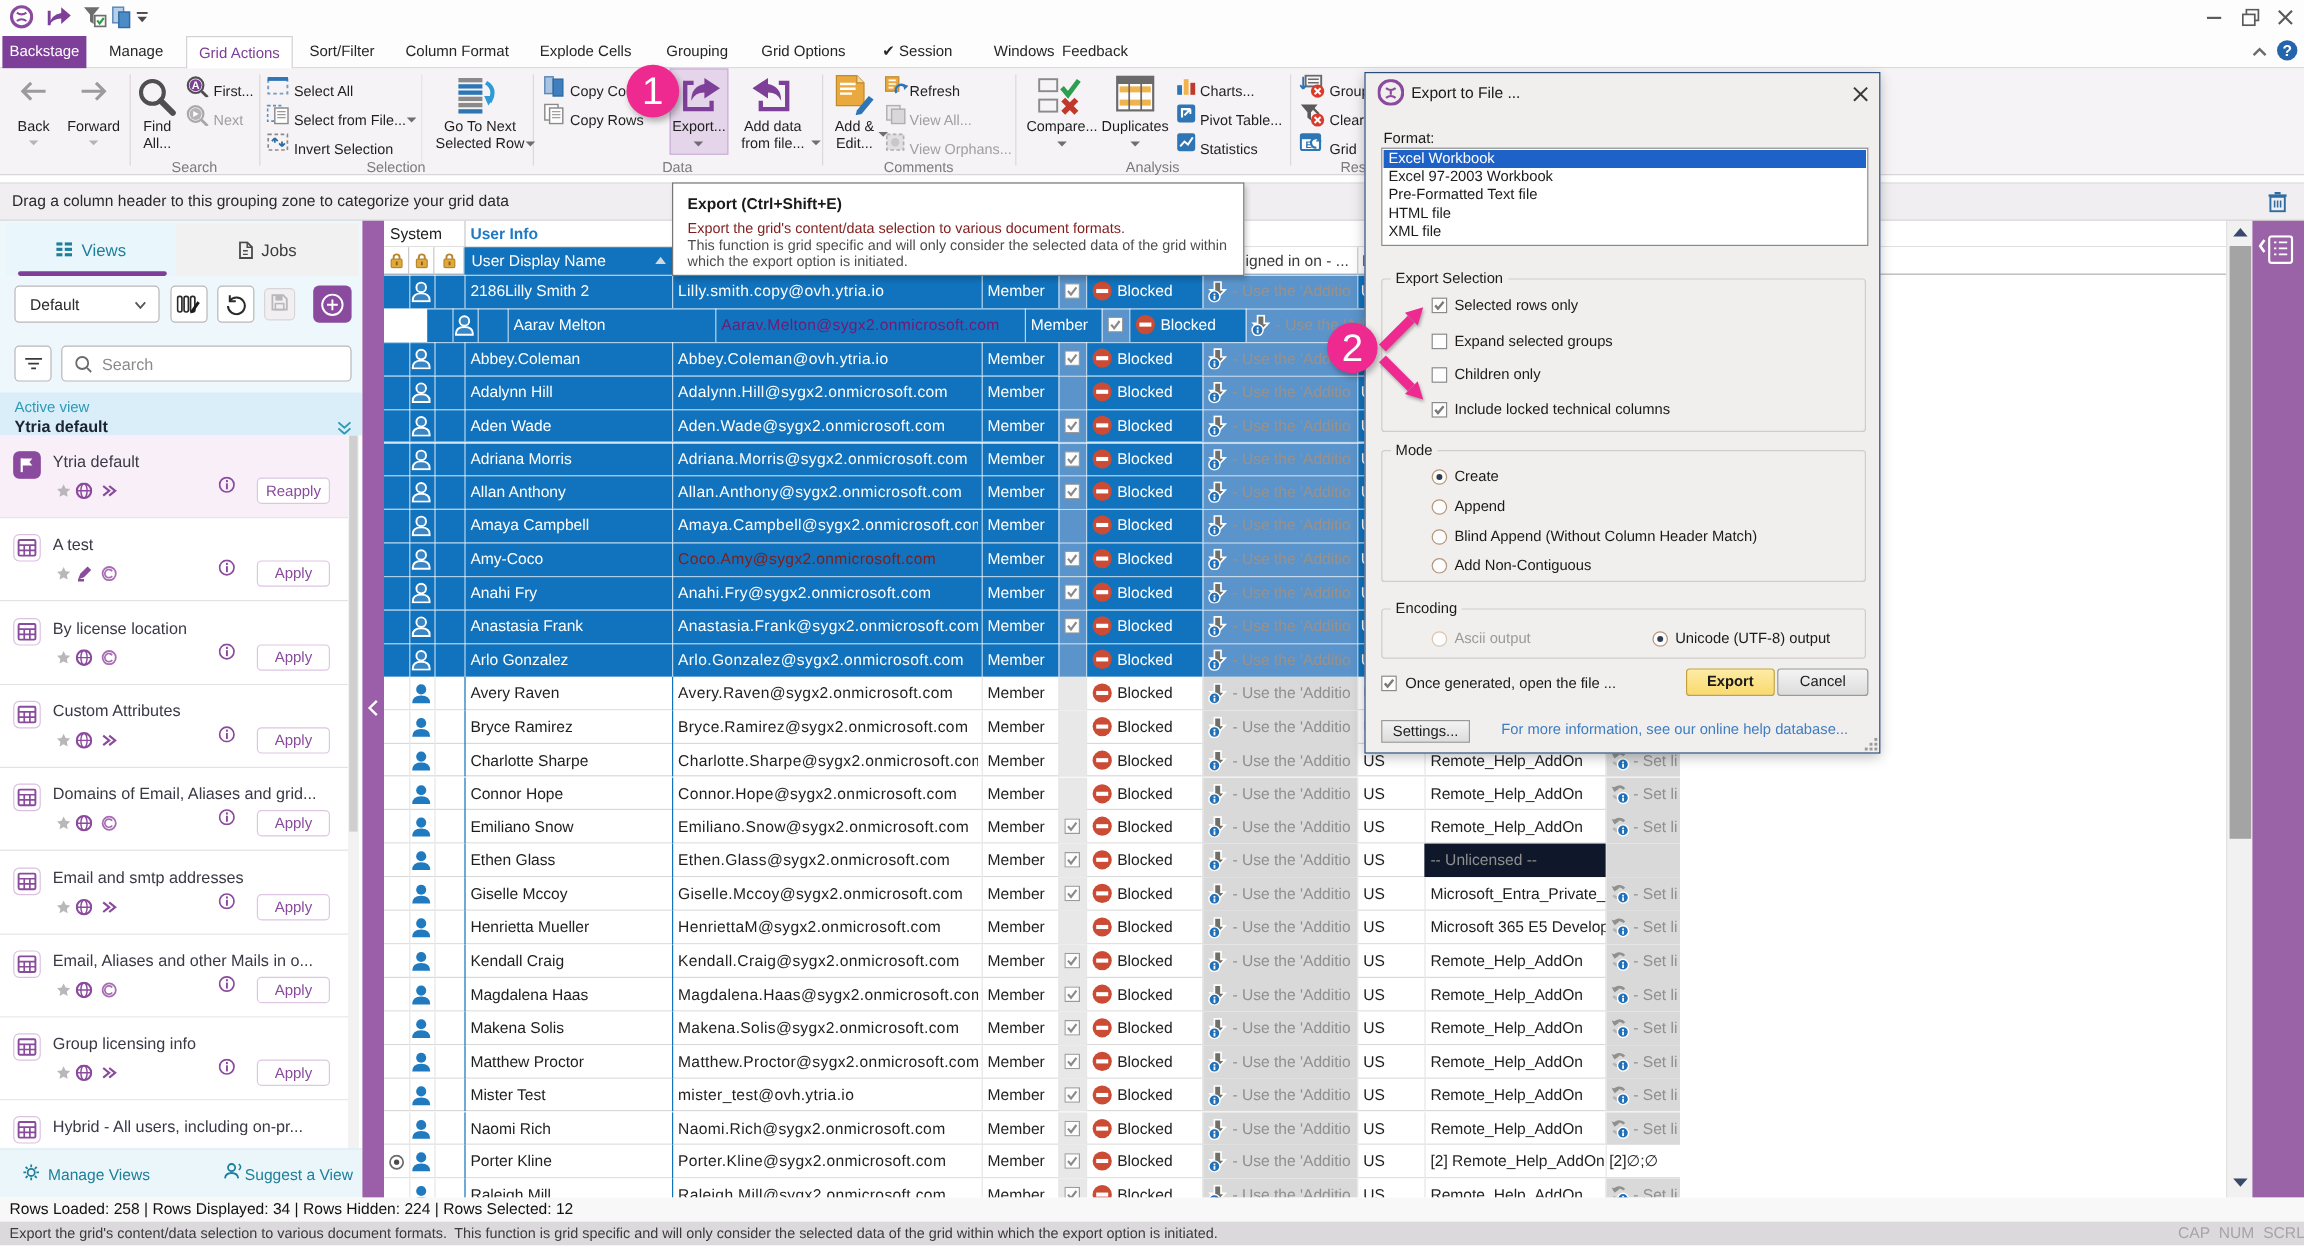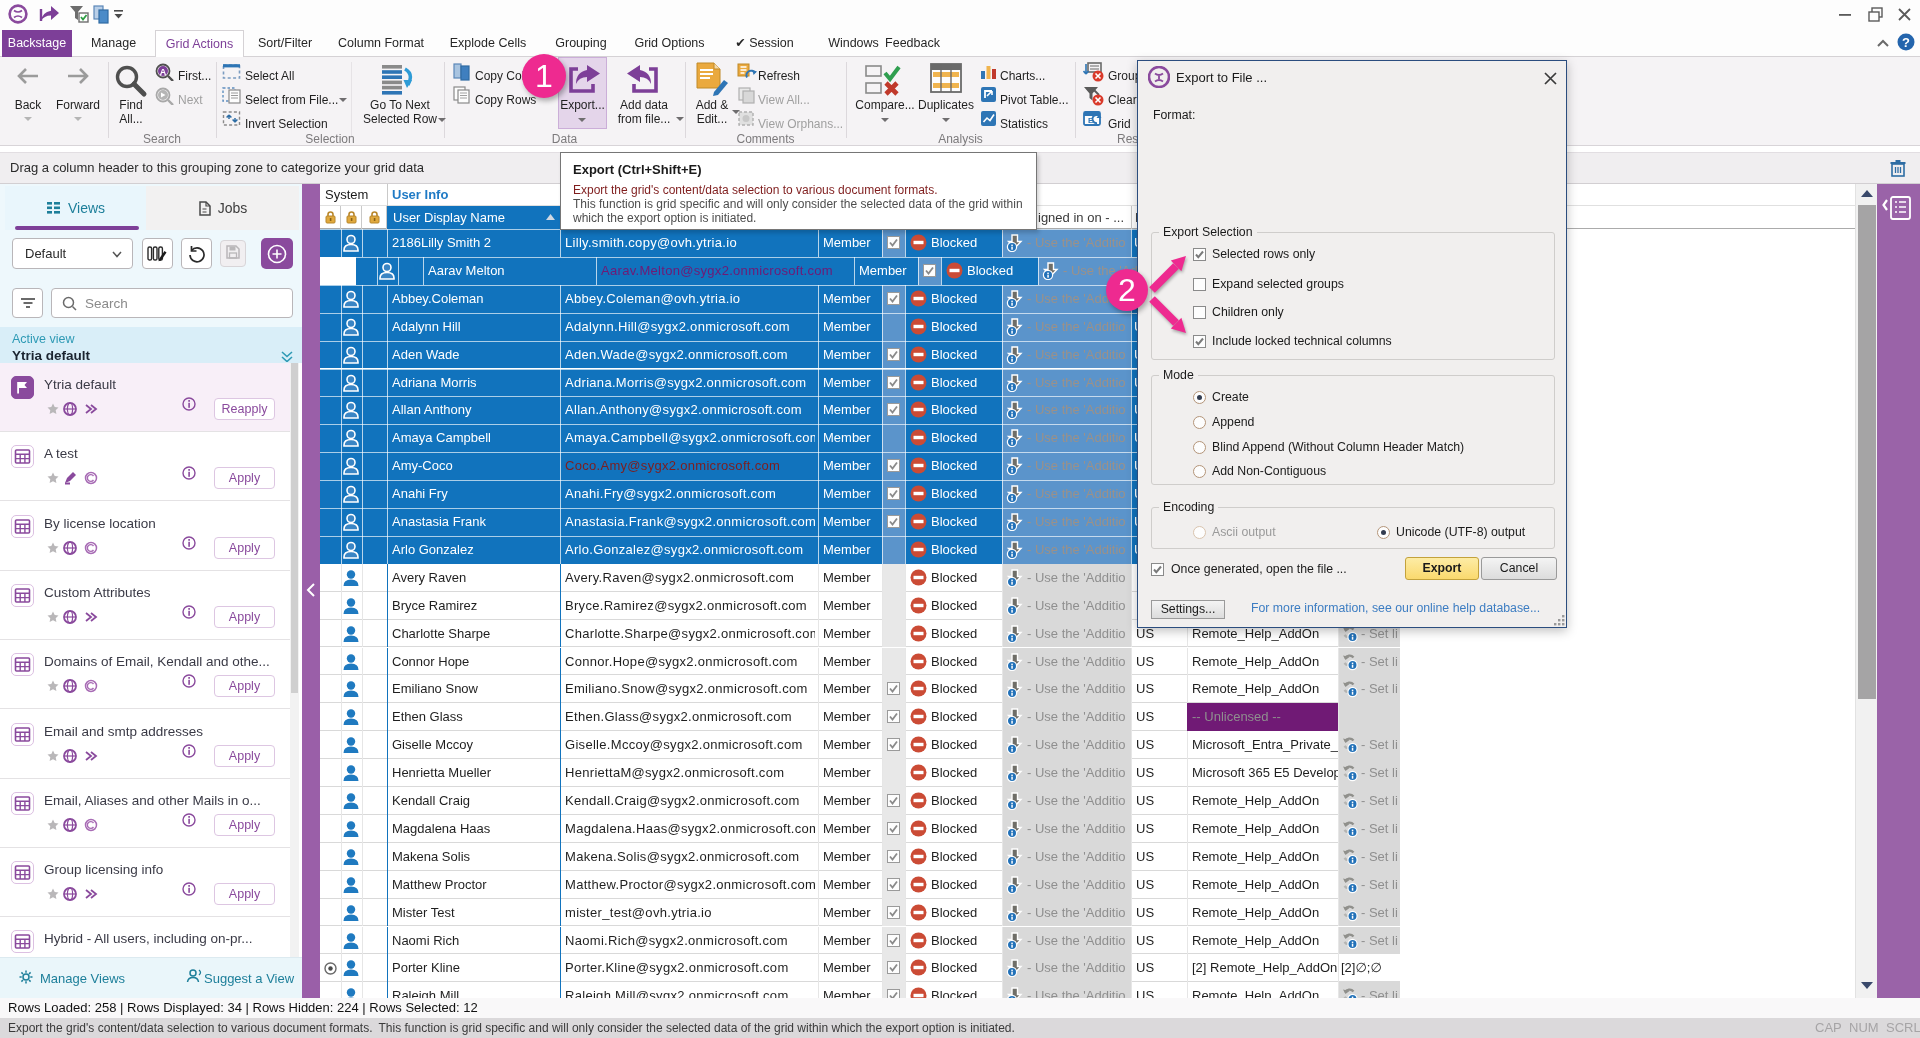--- a/index.html
+++ b/index.html
@@ -486,21 +486,21 @@
           </svg>
         </div>
 <div class="applybtn">Apply</div>
 </div>
 <div class="vitem" style="top:456.2px;height:69px;">
 <div class="vicon"></div>
 <svg class="abs" style="left:12px;top:14px;" width="21" height="21" viewBox="0 0 21 21" xmlns="http://www.w3.org/2000/svg">
           <rect x="3.5" y="4" width="14" height="13" rx="1" fill="none" stroke="#8a4a9d" stroke-width="1.6"></rect>
           <path d="M3.5 8.3 h14 M3.5 12.6 h14 M8.2 8.3 v8.7 M12.9 8.3 v8.7" stroke="#8a4a9d" stroke-width="1.4"></path>
         </svg>
-<div class="vtitle">Domains of Email, Kendall and othe...</div>
+<div class="vtitle">Domains of Email, Aliases and grid...</div>
 <svg class="abs" style="left:47px;top:40px;" width="12" height="12" viewBox="0 0 12 12" xmlns="http://www.w3.org/2000/svg">
           <path d="M6 0.5 L7.7 4 L11.5 4.5 L8.7 7.2 L9.4 11 L6 9.2 L2.6 11 L3.3 7.2 L0.5 4.5 L4.3 4 z" fill="#b9b7b9"></path>
         </svg>
 <svg class="abs" style="left:63px;top:39px;" width="14" height="14" viewBox="0 0 14 14" xmlns="http://www.w3.org/2000/svg">
           <circle cx="7" cy="7" r="6" fill="none" stroke="#8a4a9d" stroke-width="1.8"></circle>
           <ellipse cx="7" cy="7" rx="2.6" ry="6" fill="none" stroke="#8a4a9d" stroke-width="1.2"></ellipse>
           <path d="M1.5 7 h11" stroke="#8a4a9d" stroke-width="1.2"></path>
         </svg>
 <svg class="abs" style="left:84px;top:39px;" width="14" height="14" viewBox="0 0 14 14" xmlns="http://www.w3.org/2000/svg">
           <circle cx="7" cy="7" r="5.5" fill="none" stroke="#a86cb5" stroke-width="1.5"></circle>
@@ -1398,21 +1398,21 @@
         </svg>
         <div class="cell" style="left:611px;width:69px;line-height:27.9px;color:#1f1f1f;">Blocked</div>
         <svg class="abs" style="left:686px;top:5px;" width="18" height="18" viewBox="0 0 18 18" xmlns="http://www.w3.org/2000/svg">
           <path d="M6 1 h5.5 v6.5 h3.5 l-6.2 6.5 -6.3 -6.5 h3.5 z" fill="#6f6e68" stroke="#fff" stroke-width="1.4"></path>
           <circle cx="6" cy="13" r="4.6" fill="#2271b8" stroke="#fff" stroke-width="1.2"></circle>
           <rect x="5.3" y="10.6" width="1.5" height="1.5" fill="#fff"></rect>
           <rect x="5.3" y="12.7" width="1.5" height="3" fill="#fff"></rect>
         </svg>
         <div class="cell" style="left:707px;width:103px;line-height:27.9px;color:#8f8f8f;">- Use the 'Additio</div>
         <div class="cell" style="left:816px;width:48px;line-height:27.9px;color:#1f1f1f;">US</div>
-        <div class="cell" style="left:867px;width:151px;line-height:27.9px;background:#701a75;color:#8f8f8f;padding-left:5px;">-- Unlicensed --</div>
+        <div class="cell" style="left:867px;width:151px;line-height:27.9px;background:#0f172a;color:#8f8f8f;padding-left:5px;">-- Unlicensed --</div>
       </div>
 <div class="row" style="top:547.2px;height:27.9px;">
         <div class="abs" style="left:0;top:0;width:1080px;height:100%;background:#fff;border-bottom:1px solid #d9d9d9;"></div>
         <div class="abs" style="left:562px;top:0;width:23px;height:100%;background:#e8e8e8;"></div>
         <div class="abs" style="left:682px;top:0;width:129px;height:100%;background:#d9d9d9;"></div>
         <div class="abs" style="left:1018px;top:0;width:62px;height:100%;background:#d9d9d9;"></div>
         <div class="abs" style="left:67px;top:0;width:1px;height:100%;background:#1173bd;"></div>
         <div class="abs" style="left:240px;top:0;width:1px;height:100%;background:#1173bd;"></div>
         <div class="abs" style="left:21px;top:0;width:1px;height:100%;background:#e6e6e6;"></div>
         <div class="abs" style="left:42px;top:0;width:1px;height:100%;background:#e6e6e6;"></div>
@@ -1936,20 +1936,27 @@
 <div id="dlg" class="abs">
 <svg class="abs" style="left:10px;top:5px;" width="22" height="22" viewBox="0 0 22 22" xmlns="http://www.w3.org/2000/svg">
         <circle cx="11" cy="11" r="10" fill="none" stroke="#8a4a9d" stroke-width="2.6"></circle>
         <path d="M7 7.5 Q11 10.5 15 7.5 M7 15.5 Q11 12.5 15 15.5 M11 9.5 L11 13" stroke="#8a4a9d" stroke-width="1.8" fill="none"></path>
       </svg>
 <div class="abs" style="left:38px;top:9px;font-size:13px;color:#1a1a1a;">Export to File ...</div>
 <svg class="abs" style="left:405px;top:10px;" width="15" height="15" viewBox="0 0 15 15" xmlns="http://www.w3.org/2000/svg">
         <path d="M2 2 L13 13 M13 2 L2 13" stroke="#3a3a3a" stroke-width="1.7"></path>
       </svg>
 <div class="abs" style="left:15px;top:47px;font-size:12.3px;color:#1a1a1a;">Format:</div>
+<div class="abs" style="left:13px;top:62px;width:406px;height:82px;background:#fff;border:1px solid #8a8a8a;">
+<div class="abs" style="left:1px;top:1px;width:402px;height:15px;font-size:12.3px;line-height:15px;padding-left:4px;background:#1e61c7;color:#fff;">Excel Workbook</div>
+<div class="abs" style="left:1px;top:16px;width:402px;height:15px;font-size:12.3px;line-height:15px;padding-left:4px;color:#1a1a1a;">Excel 97-2003 Workbook</div>
+<div class="abs" style="left:1px;top:31px;width:402px;height:15px;font-size:12.3px;line-height:15px;padding-left:4px;color:#1a1a1a;">Pre-Formatted Text file</div>
+<div class="abs" style="left:1px;top:47px;width:402px;height:15px;font-size:12.3px;line-height:15px;padding-left:4px;color:#1a1a1a;">HTML file</div>
+<div class="abs" style="left:1px;top:62px;width:402px;height:15px;font-size:12.3px;line-height:15px;padding-left:4px;color:#1a1a1a;">XML file</div>
+</div>
 <div class="gb" style="top:171px;height:128px;"></div>
 <div class="gbl" style="top:164px;">Export Selection</div>
 <div class="chk" style="left:55px;top:187px;">
         <svg width="11" height="11" viewBox="0 0 11 11" style="position:absolute;left:0;top:0" xmlns="http://www.w3.org/2000/svg">
           <path d="M2 5.5 L4.3 8.2 L9 2.5" stroke="#7a7a7a" stroke-width="2" fill="none"></path>
         </svg>
       </div>
 <div class="dlbl" style="left:74px;top:186px;">Selected rows only</div>
 <div class="chk" style="left:55px;top:217px;"></div>
 <div class="dlbl" style="left:74px;top:216px;">Expand selected groups</div>

